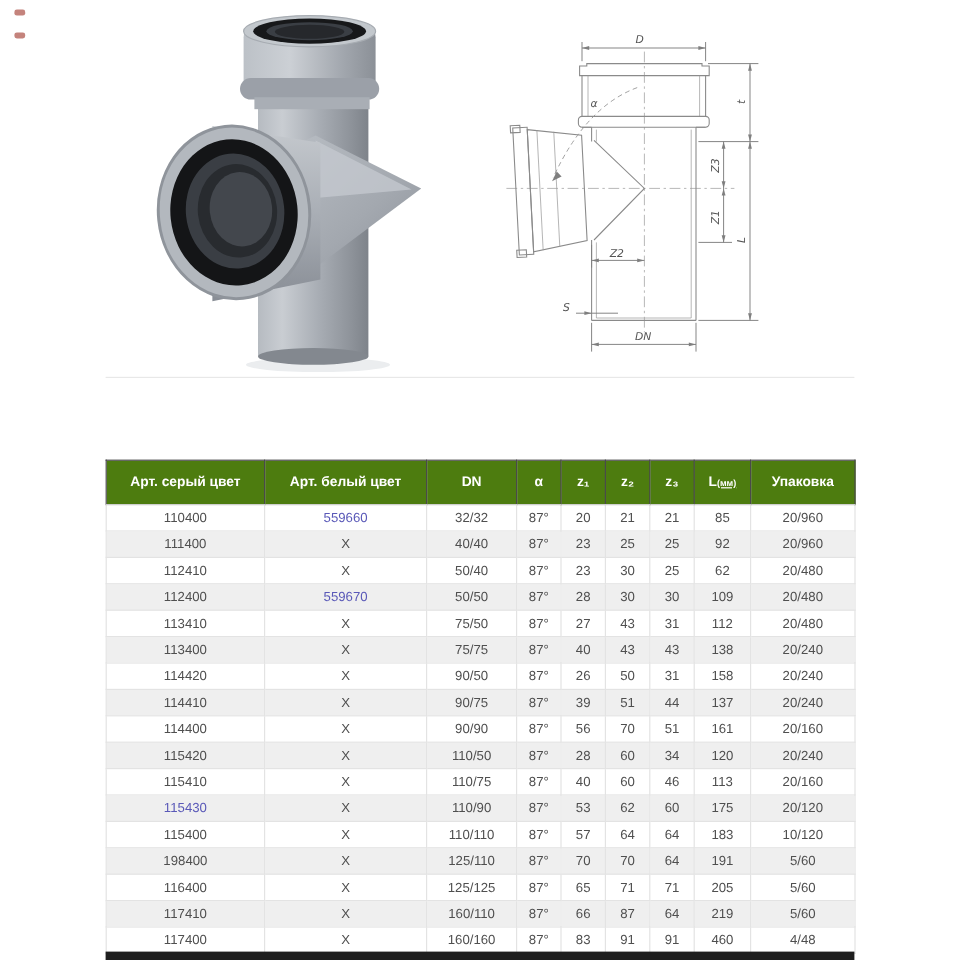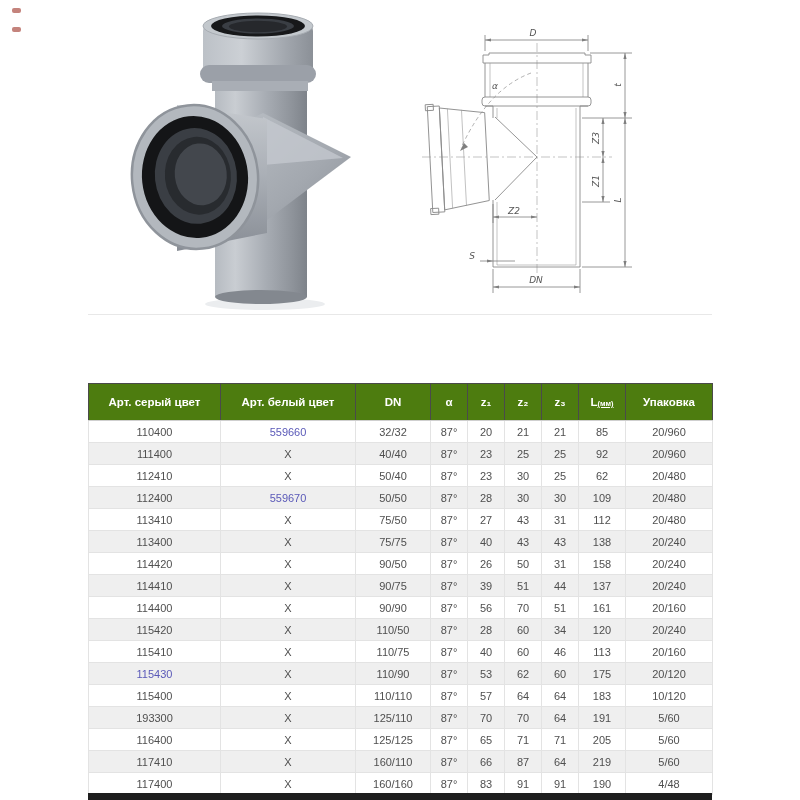--- a/index.html
+++ b/index.html
@@ -339,21 +339,21 @@
             <td>X</td>
             <td>110/110</td>
             <td>87°</td>
             <td>57</td>
             <td>64</td>
             <td>64</td>
             <td>183</td>
             <td>10/120</td>
           </tr>
           <tr class="alt">
-            <td>193300</td>
+            <td>198400</td>
             <td>X</td>
             <td>125/110</td>
             <td>87°</td>
             <td>70</td>
             <td>70</td>
             <td>64</td>
             <td>191</td>
             <td>5/60</td>
           </tr>
           <tr>
@@ -379,21 +379,21 @@
             <td>5/60</td>
           </tr>
           <tr>
             <td>117400</td>
             <td>X</td>
             <td>160/160</td>
             <td>87°</td>
             <td>83</td>
             <td>91</td>
             <td>91</td>
-            <td>190</td>
+            <td>460</td>
             <td>4/48</td>
           </tr>
         </tbody>
     </table>
   </div>
 
   <div class="bottom-bar"></div>
 </div>
 
 </body></html>

